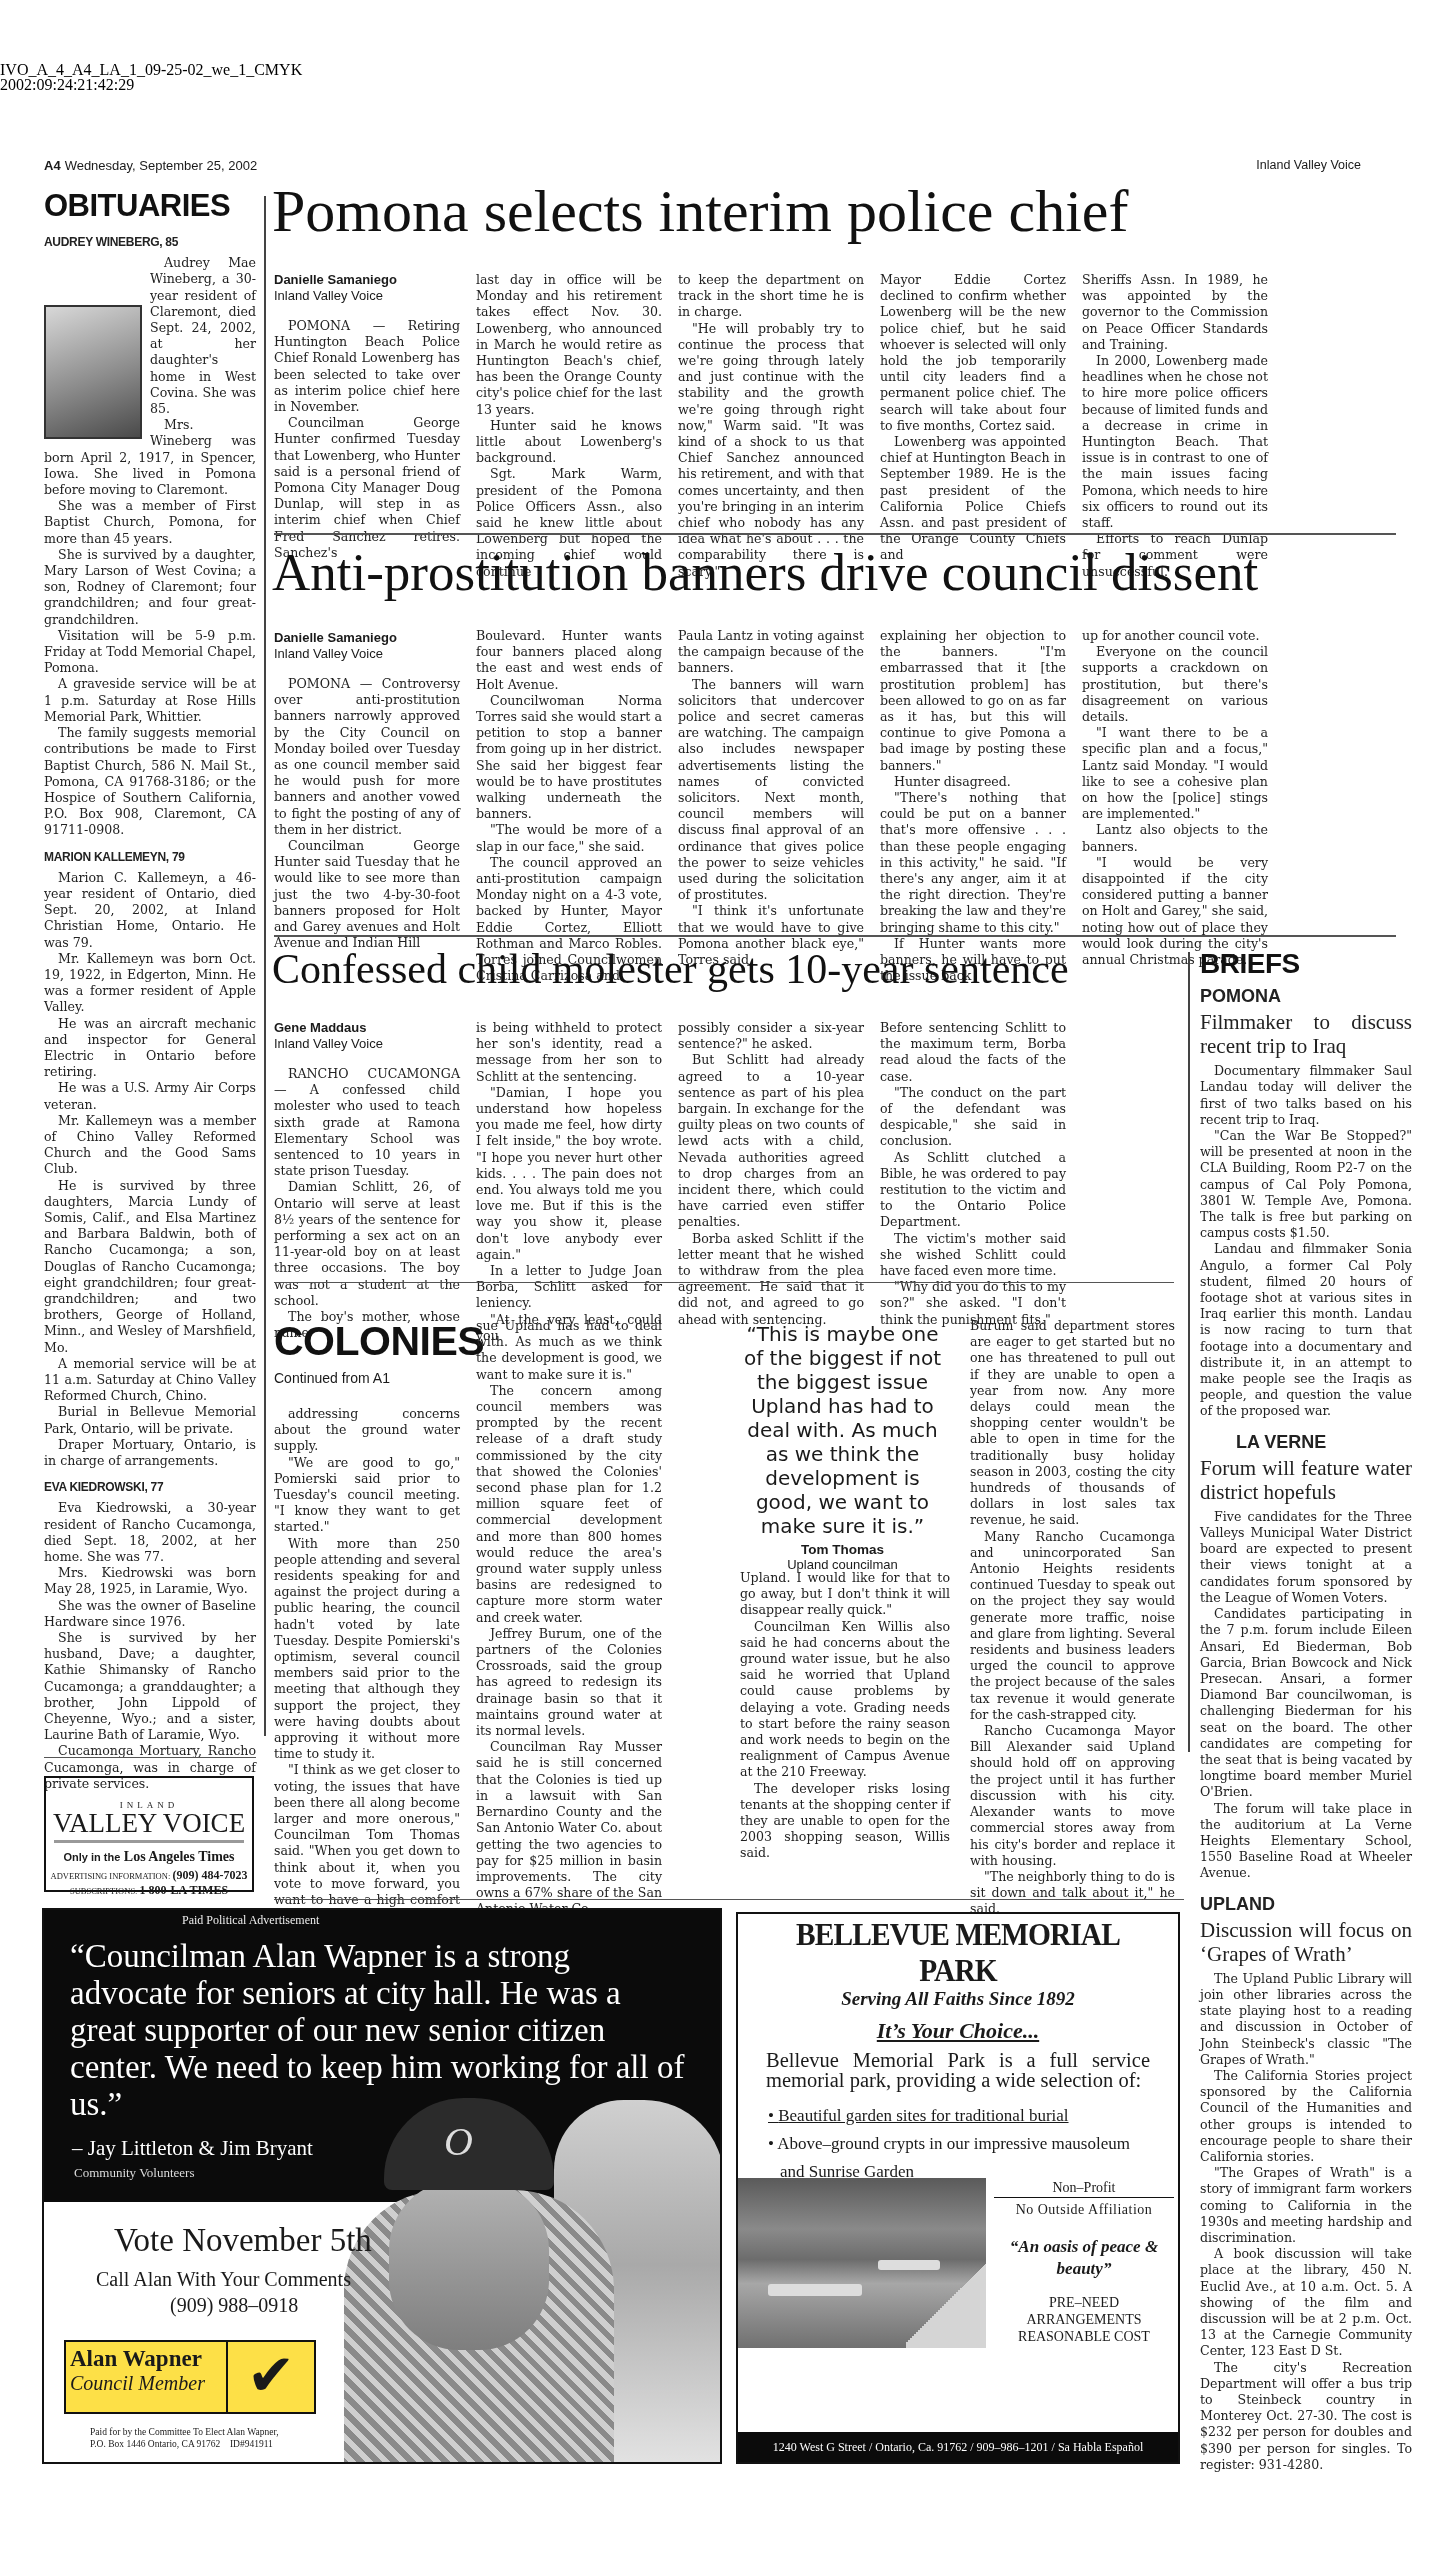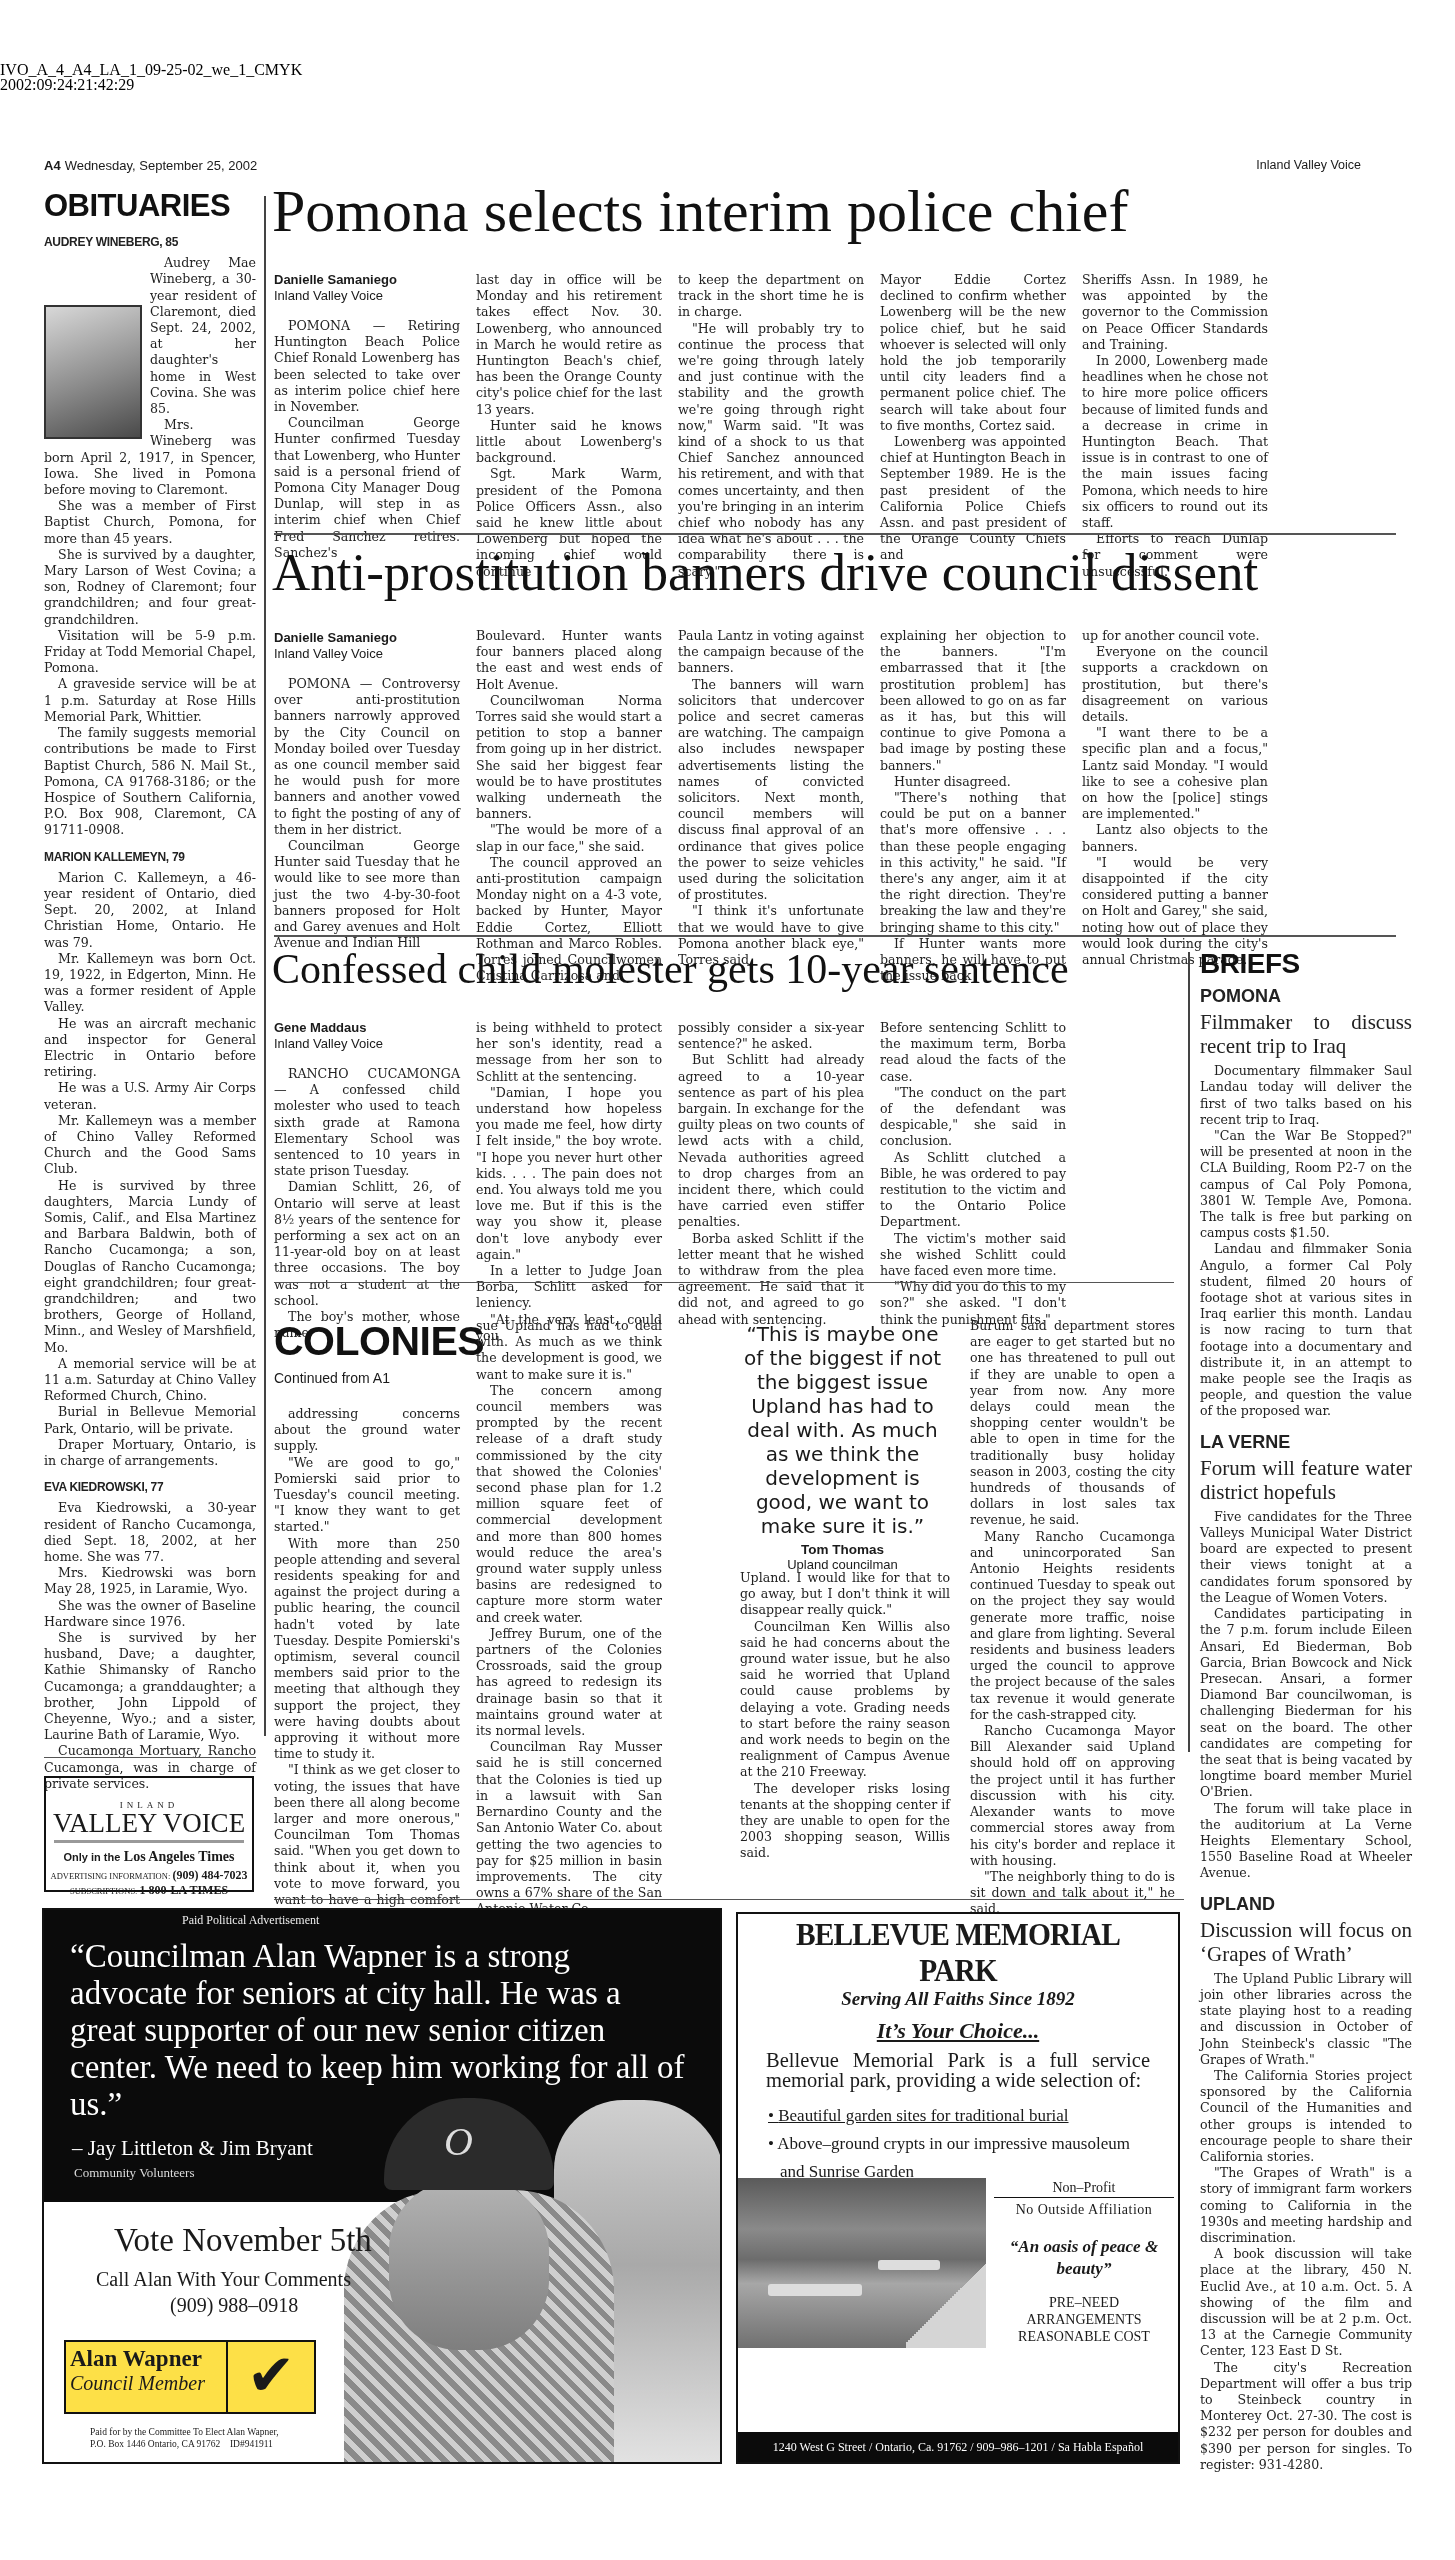--- a/index.html
+++ b/index.html
@@ -218,21 +218,21 @@
 <div class="abs rule" style="left:274px;top:1899px;width:910px;height:1px;"></div>
 
 <div class="col" style="left:1200px;top:948px;width:212px;">
   <div class="section-hed" style="font-size:28px;">BRIEFS</div>
   <div id="briefs" class="col-text">
       <div class="briefs-city">POMONA</div>
       <div class="briefs-hed">Filmmaker to discuss recent trip to Iraq</div>
       <p>Documentary filmmaker Saul Landau today will deliver the first of two talks based on his recent trip to Iraq.</p>
       <p>"Can the War Be Stopped?" will be presented at noon in the CLA Building, Room P2-7 on the campus of Cal Poly Pomona, 3801 W. Temple Ave, Pomona. The talk is free but parking on campus costs $1.50.</p>
       <p>Landau and filmmaker Sonia Angulo, a former Cal Poly student, filmed 20 hours of footage shot at various sites in Iraq earlier this month. Landau is now racing to turn that footage into a documentary and distribute it, in an attempt to make people see the Iraqis as people, and question the value of the proposed war.</p>
-      <div class="briefs-city" style="margin-top: 14px;">LA VERNE</div>
+      <div class="briefs-city" style="margin-top: 14px; margin-left: 36px;">LA VERNE</div>
       <div class="briefs-hed">Forum will feature water district hopefuls</div>
       <p>Five candidates for the Three Valleys Municipal Water District board are expected to present their views tonight at a candidates forum sponsored by the League of Women Voters.</p>
       <p>Candidates participating in the 7 p.m. forum include Eileen Ansari, Ed Biederman, Bob Garcia, Brian Bowcock and Nick Presecan. Ansari, a former Diamond Bar councilwoman, is challenging Biederman for his seat on the board. The other candidates are competing for the seat that is being vacated by longtime board member Muriel O'Brien.</p>
       <p>The forum will take place in the auditorium at La Verne Heights Elementary School, 1550 Baseline Road at Wheeler Avenue.</p>
       <div class="briefs-city" style="margin-top: 14px;">UPLAND</div>
       <div class="briefs-hed">Discussion will focus on ‘Grapes of Wrath’</div>
       <p>The Upland Public Library will join other libraries across the state playing host to a reading and discussion in October of John Steinbeck's classic "The Grapes of Wrath."</p>
       <p>The California Stories project sponsored by the California Council of the Humanities and other groups is intended to encourage people to share their California stories.</p>
       <p>"The Grapes of Wrath" is a story of immigrant farm workers coming to California in the 1930s and meeting hardship and discrimination.</p>
       <p>A book discussion will take place at the library, 450 N. Euclid Ave., at 10 a.m. Oct. 5. A showing of the film and discussion will be at 2 p.m. Oct. 13 at the Carnegie Community Center, 123 East D St.</p>

